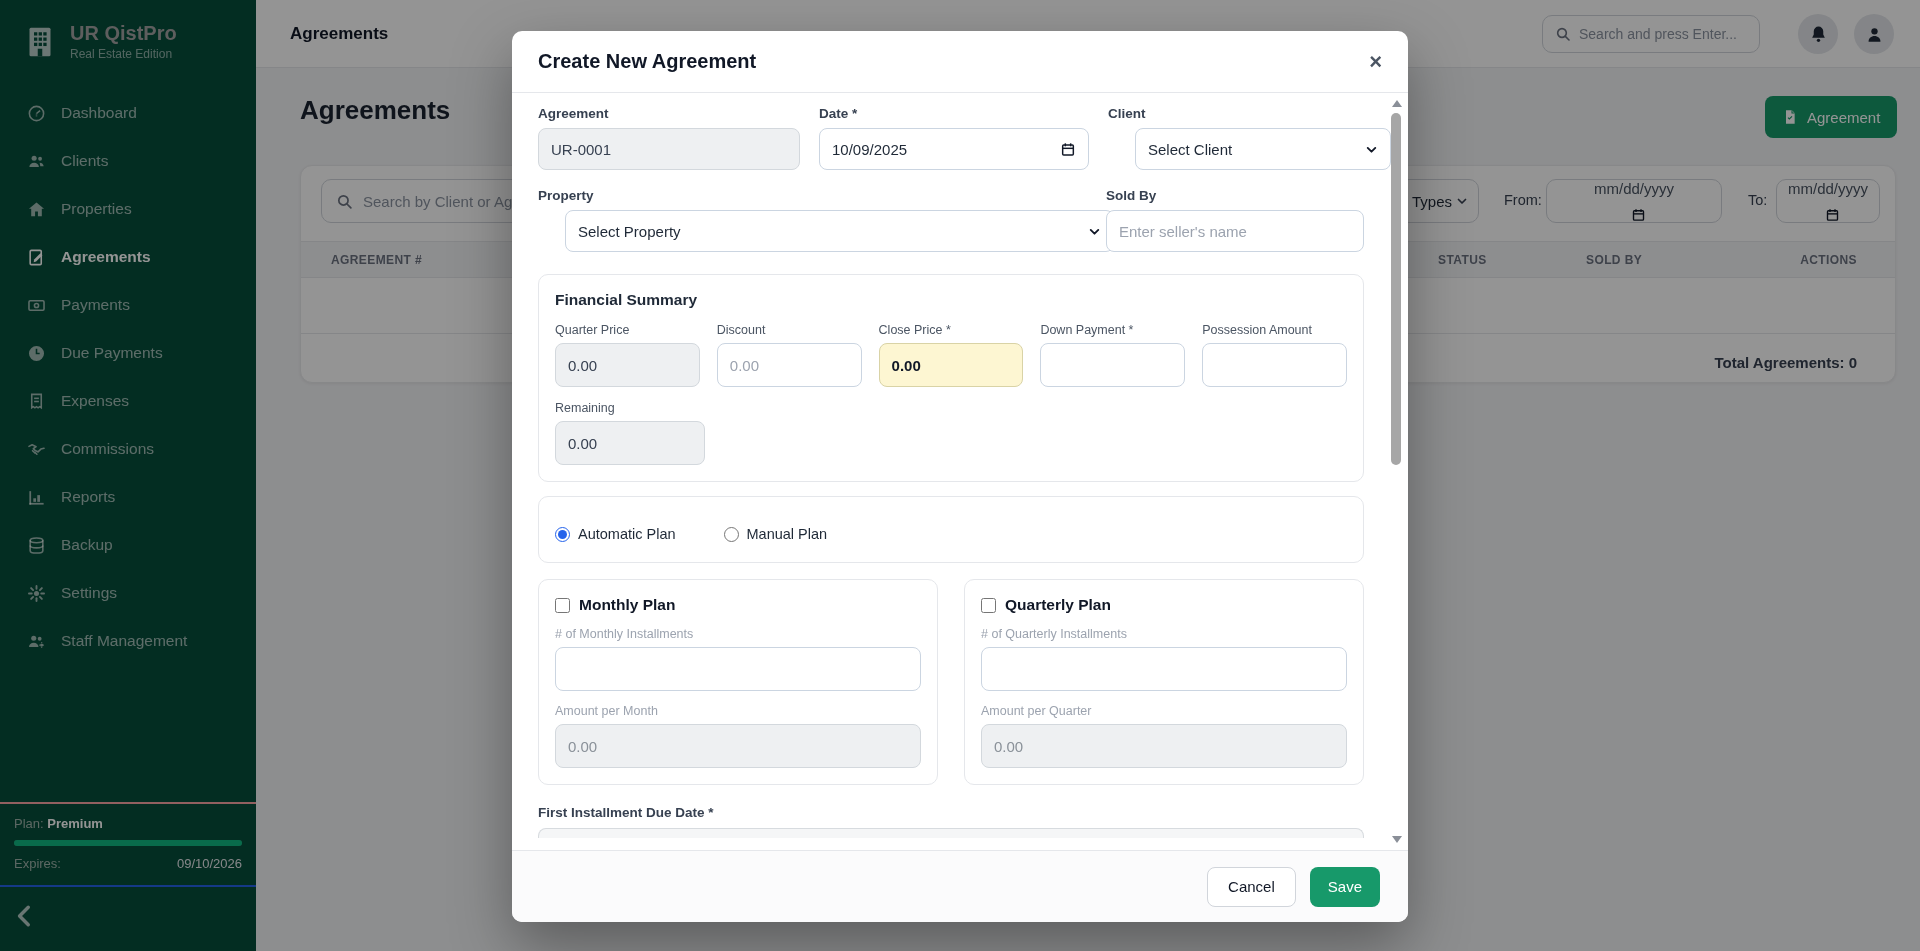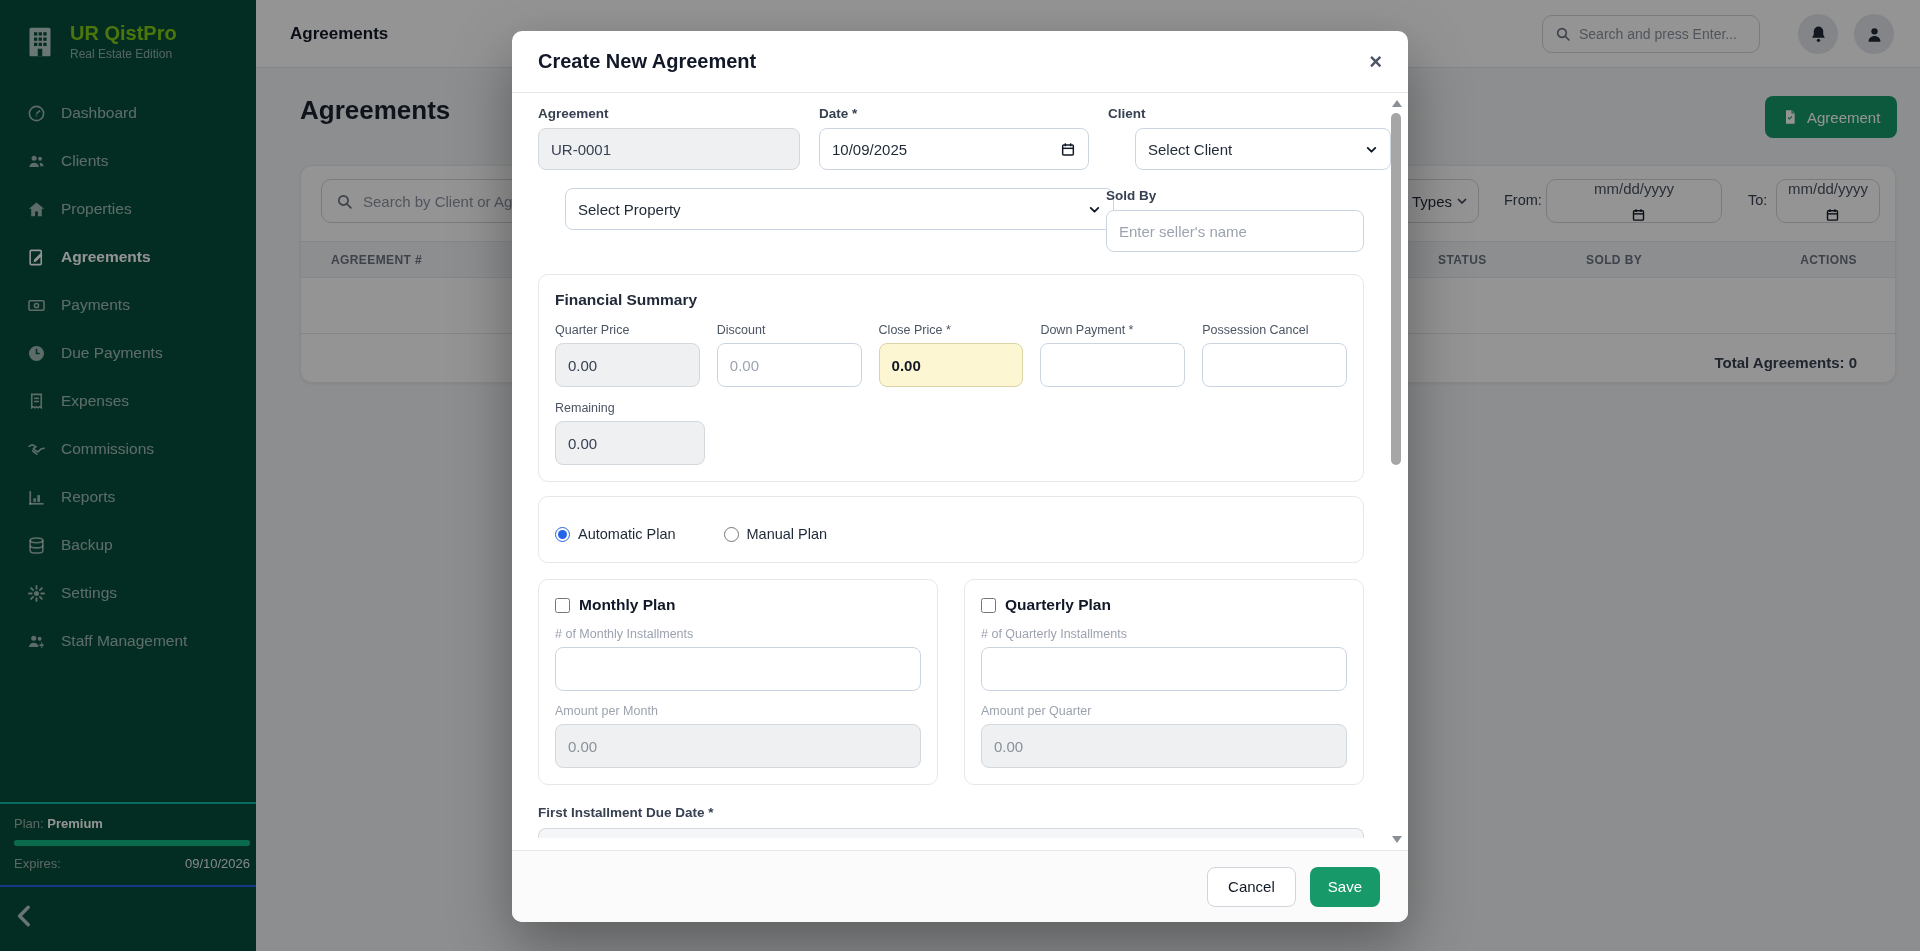--- a/index.html
+++ b/index.html
@@ -4,29 +4,29 @@
 <style>
   * { margin:0; padding:0; box-sizing:border-box; }
   html,body { width:1920px; height:951px; overflow:hidden; background:#f3f4f6;
               font-family:"Liberation Sans", sans-serif; position:relative; }
 
   
   .sidebar { position:absolute; left:0; top:0; width:256px; height:951px;
              background:#064e3b; z-index:1; }
   .logo-row { display:flex; align-items:center; gap:12px; padding:22px 20px 18px 22px; }
   .logo-icon { width:36px; height:36px; color:rgba(255,255,255,.72); flex:0 0 auto; }
-  .brand-name { font-size:20px; font-weight:bold; color:#84cc16; line-height:1.15; }
+  .brand-name { font-size:20px; font-weight:bold; color:#a3a3a3; line-height:1.15; }
   .brand-sub { font-size:12px; color:rgba(255,255,255,.55); margin-top:2px; }
   .nav { margin-top:10px; }
   .nav-item { display:flex; align-items:center; gap:15px; height:48px; padding-left:27px;
               color:rgba(255,255,255,.62); font-size:15.5px; cursor:pointer; }
   .nav-item svg { width:19px; height:19px; flex:0 0 auto; }
   .nav-item.active { color:#ffffff; font-weight:bold; }
-  .plan-box { position:absolute; left:0; right:0; top:802px; padding:12px 6px 14px 14px;
-              border-top:2px solid #14b8a6; border-bottom:2px solid #2563eb; }
+  .plan-box { position:absolute; left:0; right:0; top:802px; padding:12px 14px 14px 14px;
+              border-top:2px solid #fca5a5; border-bottom:2px solid #2563eb; }
   .plan-line { font-size:13px; color:#9fb3ab; }
   .plan-line b { color:#ffffff; }
   .plan-bar { height:6px; background:rgba(255,255,255,.16); border-radius:4px; margin:9px 0 10px 0; }
   .plan-bar-fill { height:100%; width:100%; background:#10b981; border-radius:4px; }
   .plan-expires { display:flex; justify-content:space-between; font-size:13px; }
   .plan-expires .k { color:#9fb3ab; } .plan-expires .v { color:#e5e7eb; }
   .collapse-btn { position:absolute; left:12px; top:903px; width:34px; height:34px;
                   color:rgba(255,255,255,.7); cursor:pointer; }
   .collapse-btn svg { width:26px; height:26px; }
 
@@ -432,20 +432,21 @@
           <span>Select Client</span>
           <svg viewBox="0 0 24 24" fill="none" stroke="currentColor" stroke-width="3.4" stroke-linecap="round" stroke-linejoin="round">
               <polyline points="5 9 12 16 19 9"></polyline>
             </svg>
         </div>
       </div>
     </div>
 
     <div class="grid-2p">
       <div>
+        <div class="f-label">Property</div>
         <div class="inp sel">
           <span>Select Property</span>
           <svg viewBox="0 0 24 24" fill="none" stroke="currentColor" stroke-width="3.4" stroke-linecap="round" stroke-linejoin="round">
               <polyline points="5 9 12 16 19 9"></polyline>
             </svg>
         </div>
       </div>
       <div>
         <div class="f-label">Sold By</div>
         <input class="inp" placeholder="Enter seller's name" style="">
@@ -465,21 +466,21 @@
         </div>
         <div>
           <div class="fin-label">Close Price *</div>
           <div class="inp fin-inp close-price">0.00</div>
         </div>
         <div>
           <div class="fin-label">Down Payment *</div>
           <input class="inp fin-inp" style="">
         </div>
         <div>
-          <div class="fin-label">Possession Cancel</div>
+          <div class="fin-label">Possession Amount</div>
           <input class="inp fin-inp" style="">
         </div>
       </div>
       <div class="remaining-wrap">
         <div class="fin-label">Remaining</div>
         <div class="inp fin-inp ro">0.00</div>
       </div>
     </div>
 
     <div class="sub-card" style="margin-top:14px; padding-bottom:20px;">

